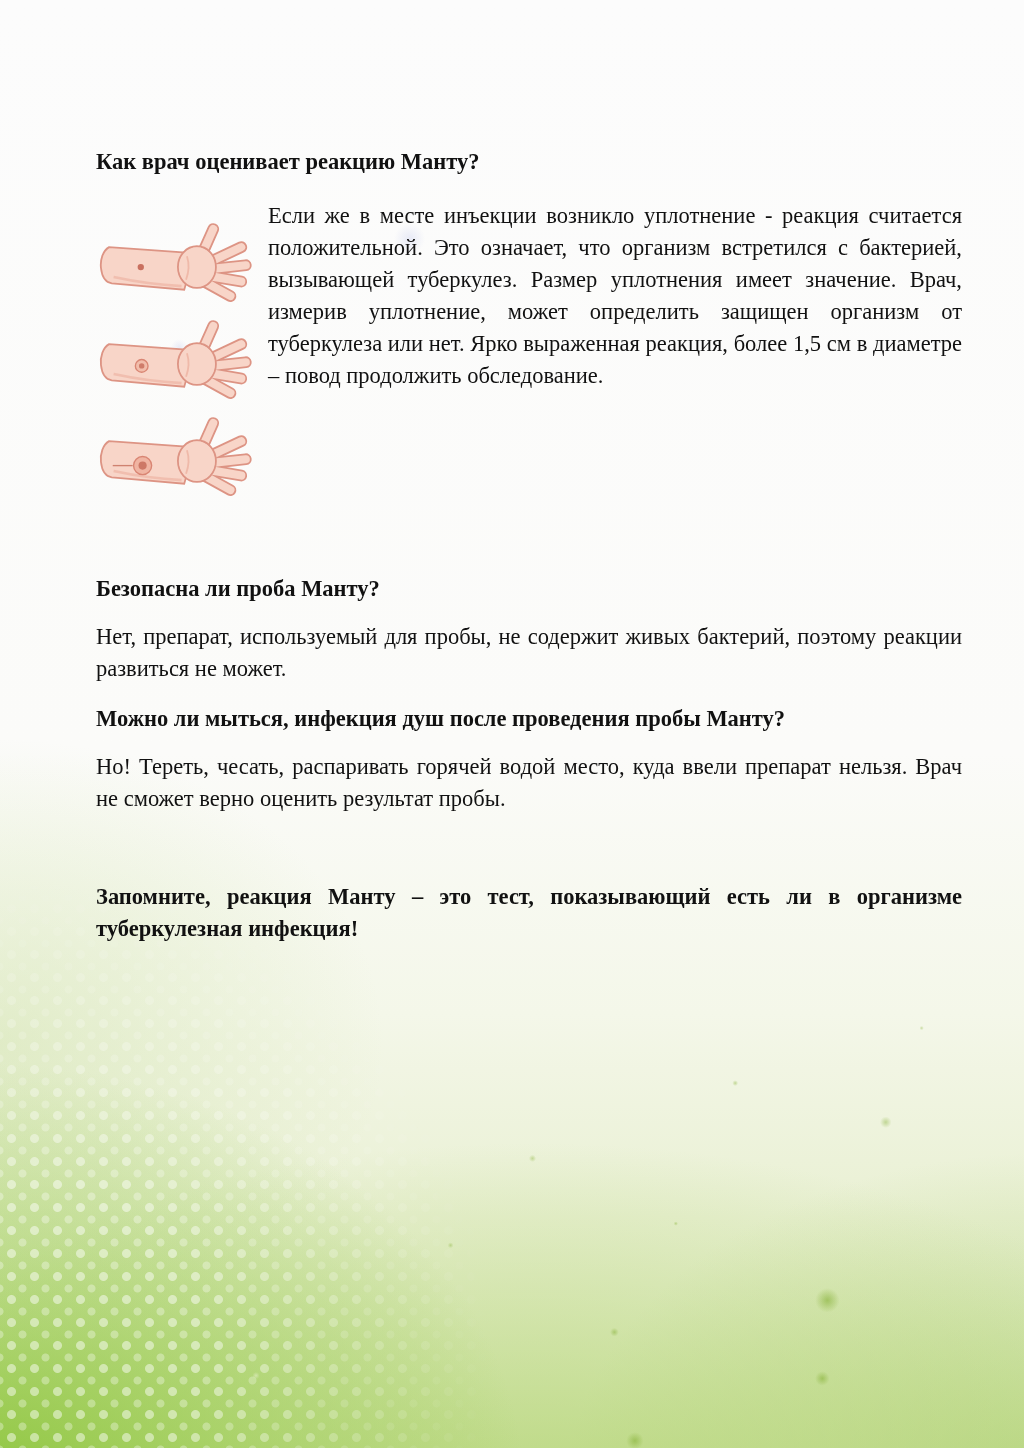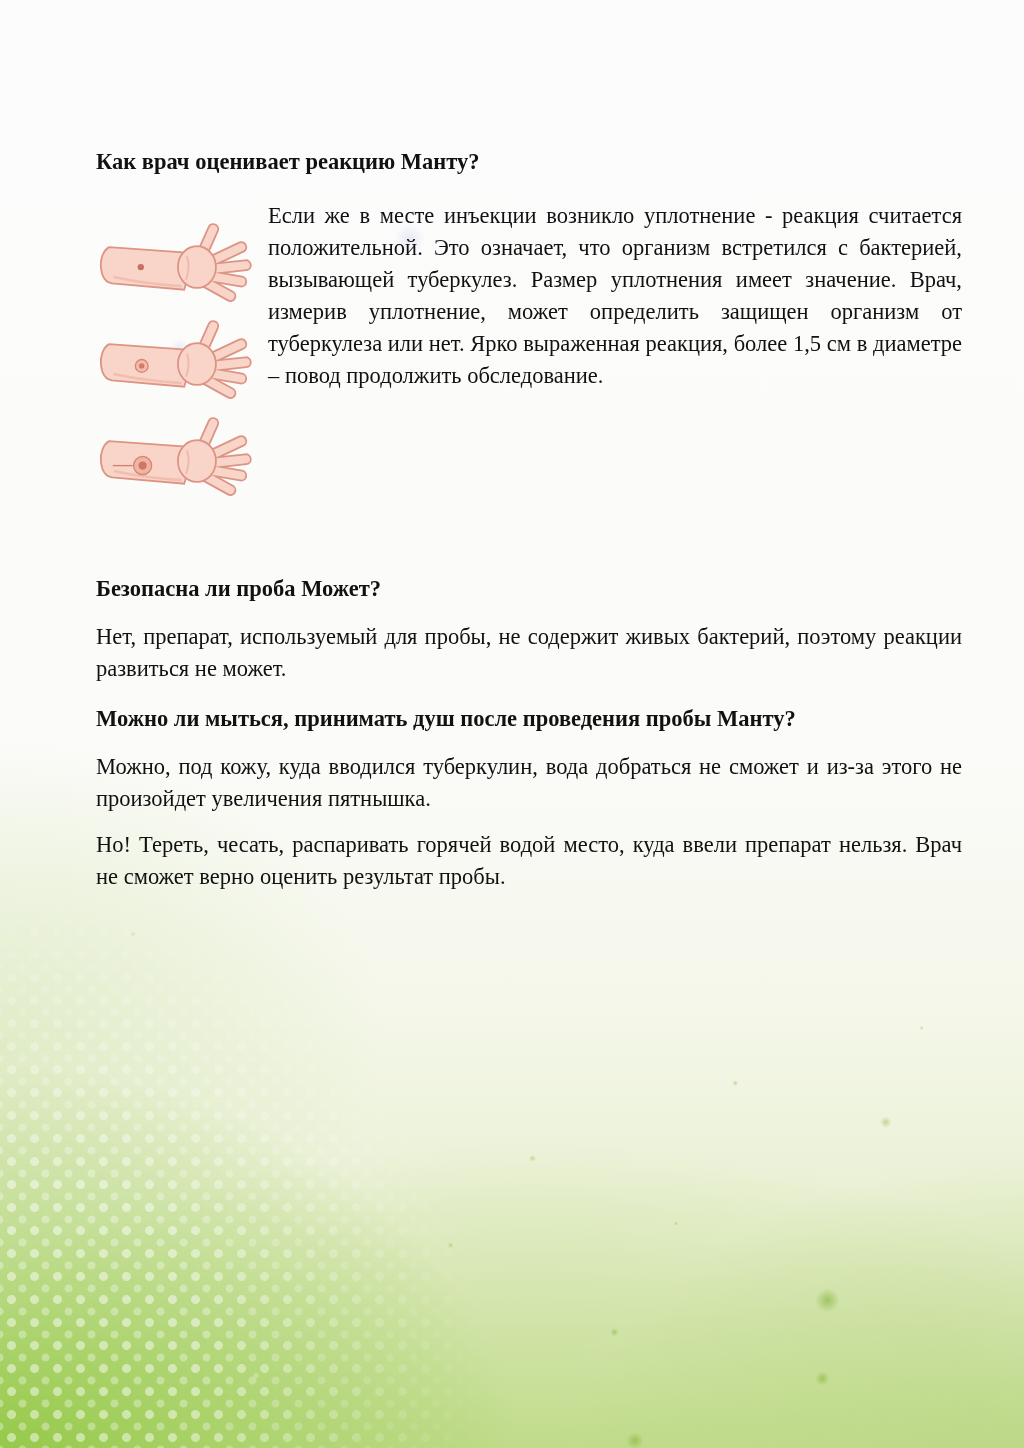--- a/index.html
+++ b/index.html
@@ -136,23 +136,23 @@
           <line x1="14" y1="57" x2="36" y2="57" stroke="#cf8270" stroke-width="1.5"></line>
           <circle cx="47" cy="57" r="10" fill="#f0b4a2" stroke="#d98573" stroke-width="1.5"></circle>
           <circle cx="47" cy="57" r="4.5" fill="#cd7866"></circle>
         </svg>
       </div>
       <div class="intro-text">
         <p>Если же в месте инъекции возникло уплотнение - реакция считается положительной. Это означает, что организм встретился с бактерией, вызывающей туберкулез. Размер уплотнения имеет значение. Врач, измерив уплотнение, может определить защищен организм от туберкулеза или нет. Ярко выраженная реакция, более 1,5 см в диаметре – повод продолжить обследование.</p>
       </div>
     </div>
 
-    <div class="heading heading-safe">Безопасна ли проба Может?</div>
+    <div class="heading heading-safe">Безопасна ли проба Манту?</div>
 
     <p>Нет, препарат, используемый для пробы, не содержит живых бактерий, поэтому реакции развиться не может.</p>
 
-    <div class="heading">Можно ли мыться, принимать душ после проведения пробы Манту?</div>
-    <p>Можно, под кожу, куда вводился туберкулин, вода добраться не сможет и из-за этого не произойдет увеличения пятнышка.</p>
+    <div class="heading">Можно ли мыться, инфекция душ после проведения пробы Манту?</div>
     <p>Но! Тереть, чесать, распаривать горячей водой место, куда ввели препарат нельзя. Врач не сможет верно оценить результат пробы.</p>
 
+    <p class="conclusion">Запомните, реакция Манту – это тест, показывающий есть ли в организме туберкулезная инфекция!</p>
 
   </div>
 </div>
 
 </body></html>

